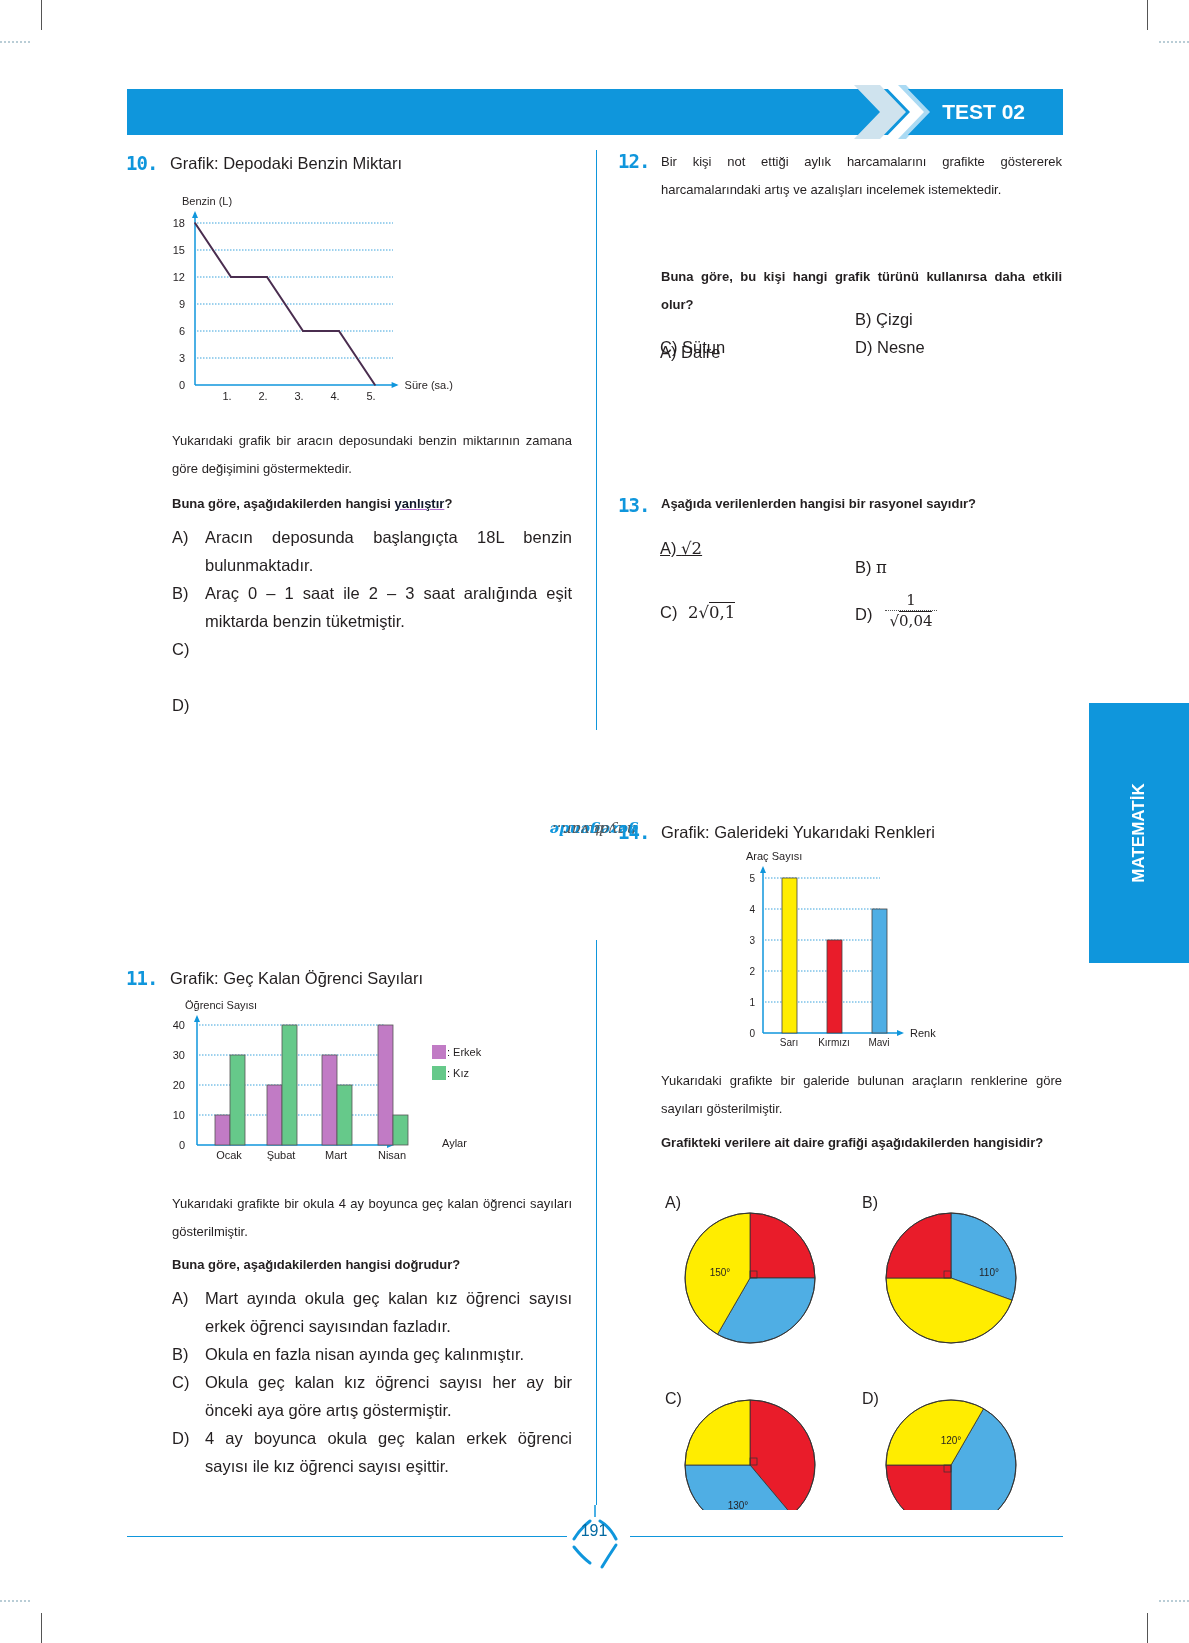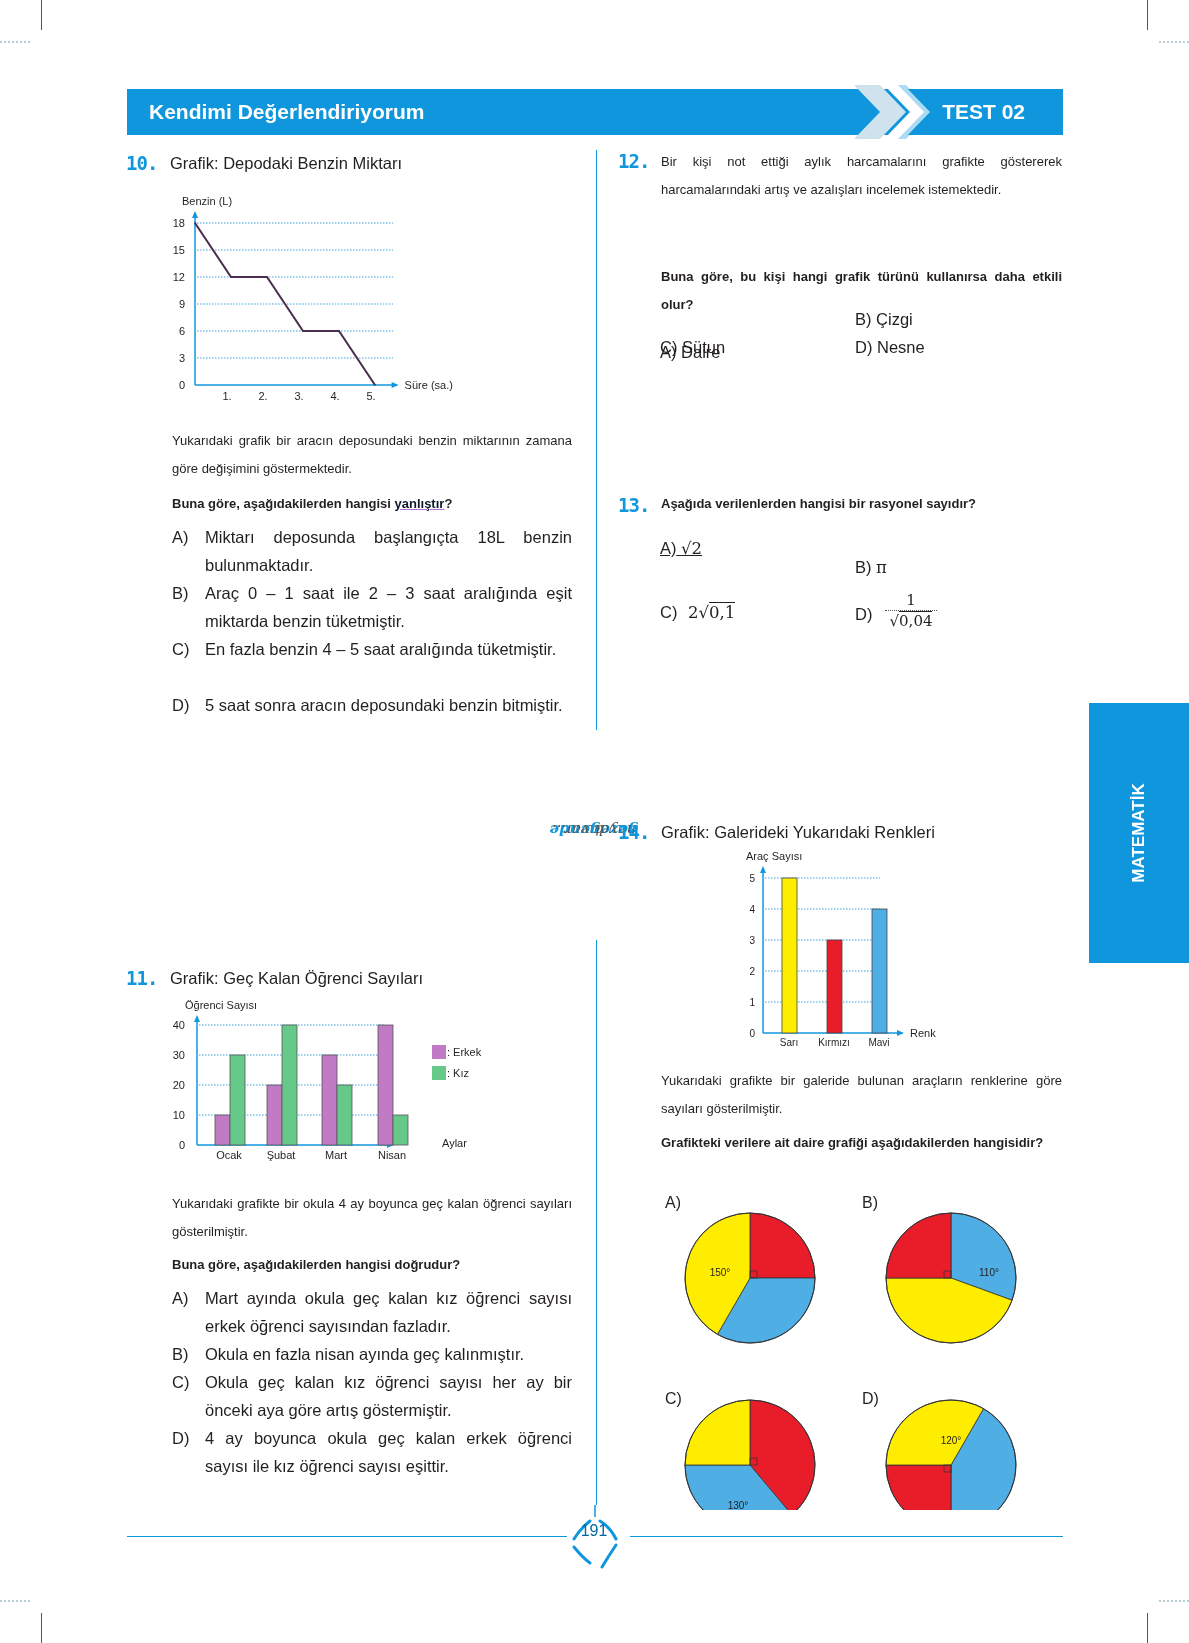--- a/index.html
+++ b/index.html
@@ -41,21 +41,20 @@
 <div class="crop-v" style="left:41px;top:0;height:30px;"></div>
 <div class="crop-v" style="left:1147px;top:0;height:30px;"></div>
 <div class="crop-h" style="left:0;top:41px;width:30px;"></div>
 <div class="crop-h" style="left:1159px;top:41px;width:30px;"></div>
 <div class="crop-v" style="left:41px;top:1613px;height:30px;"></div>
 <div class="crop-v" style="left:1147px;top:1613px;height:30px;"></div>
 <div class="crop-h" style="left:0;top:1600px;width:30px;"></div>
 <div class="crop-h" style="left:1159px;top:1600px;width:30px;"></div>
 
 <div class="header-bar">
-  <span class="header-title">Kendimi Değerlendiriyorum</span>
   <svg class="header-chevron" viewBox="0 0 100 54">
     <polygon points="0,0 26,0 52,27 26,54 0,54 26,27" fill="#cfe3ee"></polygon>
     <polygon points="30,0 50,0 76,27 50,54 30,54 56,27" fill="#fff"></polygon>
     <polygon points="44,0 52,0 78,27 52,54 44,54 70,27" fill="#0f96dc" opacity="0.35"></polygon>
   </svg>
   <span class="header-test">TEST 02</span>
 </div>
 
 <div class="col-divider" style="top:150px;height:580px;"></div>
 <div class="col-divider" style="top:940px;height:565px;"></div>
@@ -108,33 +107,31 @@
     <circle cx="179" cy="146" r="0.8" fill="#4a2d4f"></circle>
     <circle cx="215" cy="200" r="0.8" fill="#4a2d4f"></circle>
   </svg>
 
 <div class="para" style="left:172px;top:427px;width:400px;">Yukarıdaki grafik bir aracın deposundaki benzin miktarının zamana göre değişimini göstermektedir.</div>
 <div class="para bold" style="left:172px;top:490px;width:420px;">
   <span>Buna göre, aşağıdakilerden hangisi </span><span class="hl">yanlıştır</span><span>?</span>
 </div>
 <div class="opt" style="left:172px;top:523px;width:400px;height:56px;">
   <span class="lbl">A)</span>
-  <span class="txt">Miktarı deposunda başlangıçta 18L benzin bulunmaktadır.</span>
+  <span class="txt">Aracın deposunda başlangıçta 18L benzin bulunmaktadır.</span>
 </div>
 <div class="opt" style="left:172px;top:579px;width:400px;height:56px;">
   <span class="lbl">B)</span>
   <span class="txt">Araç 0 – 1 saat ile 2 – 3 saat aralığında eşit miktarda benzin tüketmiştir.</span>
 </div>
 <div class="opt" style="left:172px;top:635px;width:400px;height:56px;">
   <span class="lbl">C)</span>
-  <span class="txt">En fazla benzin 4 – 5 saat aralığında tüketmiştir.</span>
 </div>
 <div class="opt" style="left:172px;top:691px;width:400px;height:56px;">
   <span class="lbl">D)</span>
-  <span class="txt">5 saat sonra aracın deposundaki benzin bitmiştir.</span>
 </div>
 
 <span class="qnum" style="left:126px;top:967px;">11.</span>
 <span class="qtitle" style="left:170px;top:969px;">Grafik: Geç Kalan Öğrenci Sayıları</span>
 
 <svg id="q11chart" class="abs" style="left:170px;top:995px;" width="330" height="170">
     <text x="15" y="154" font-size="11" text-anchor="end" fill="#231f20">0</text>
     <line x1="29" y1="120" x2="215" y2="120" stroke="#3aa3dc" stroke-width="1" stroke-dasharray="1.5,1.5"></line>
     <text x="15" y="124" font-size="11" text-anchor="end" fill="#231f20">10</text>
     <line x1="29" y1="90" x2="215" y2="90" stroke="#3aa3dc" stroke-width="1" stroke-dasharray="1.5,1.5"></line>

